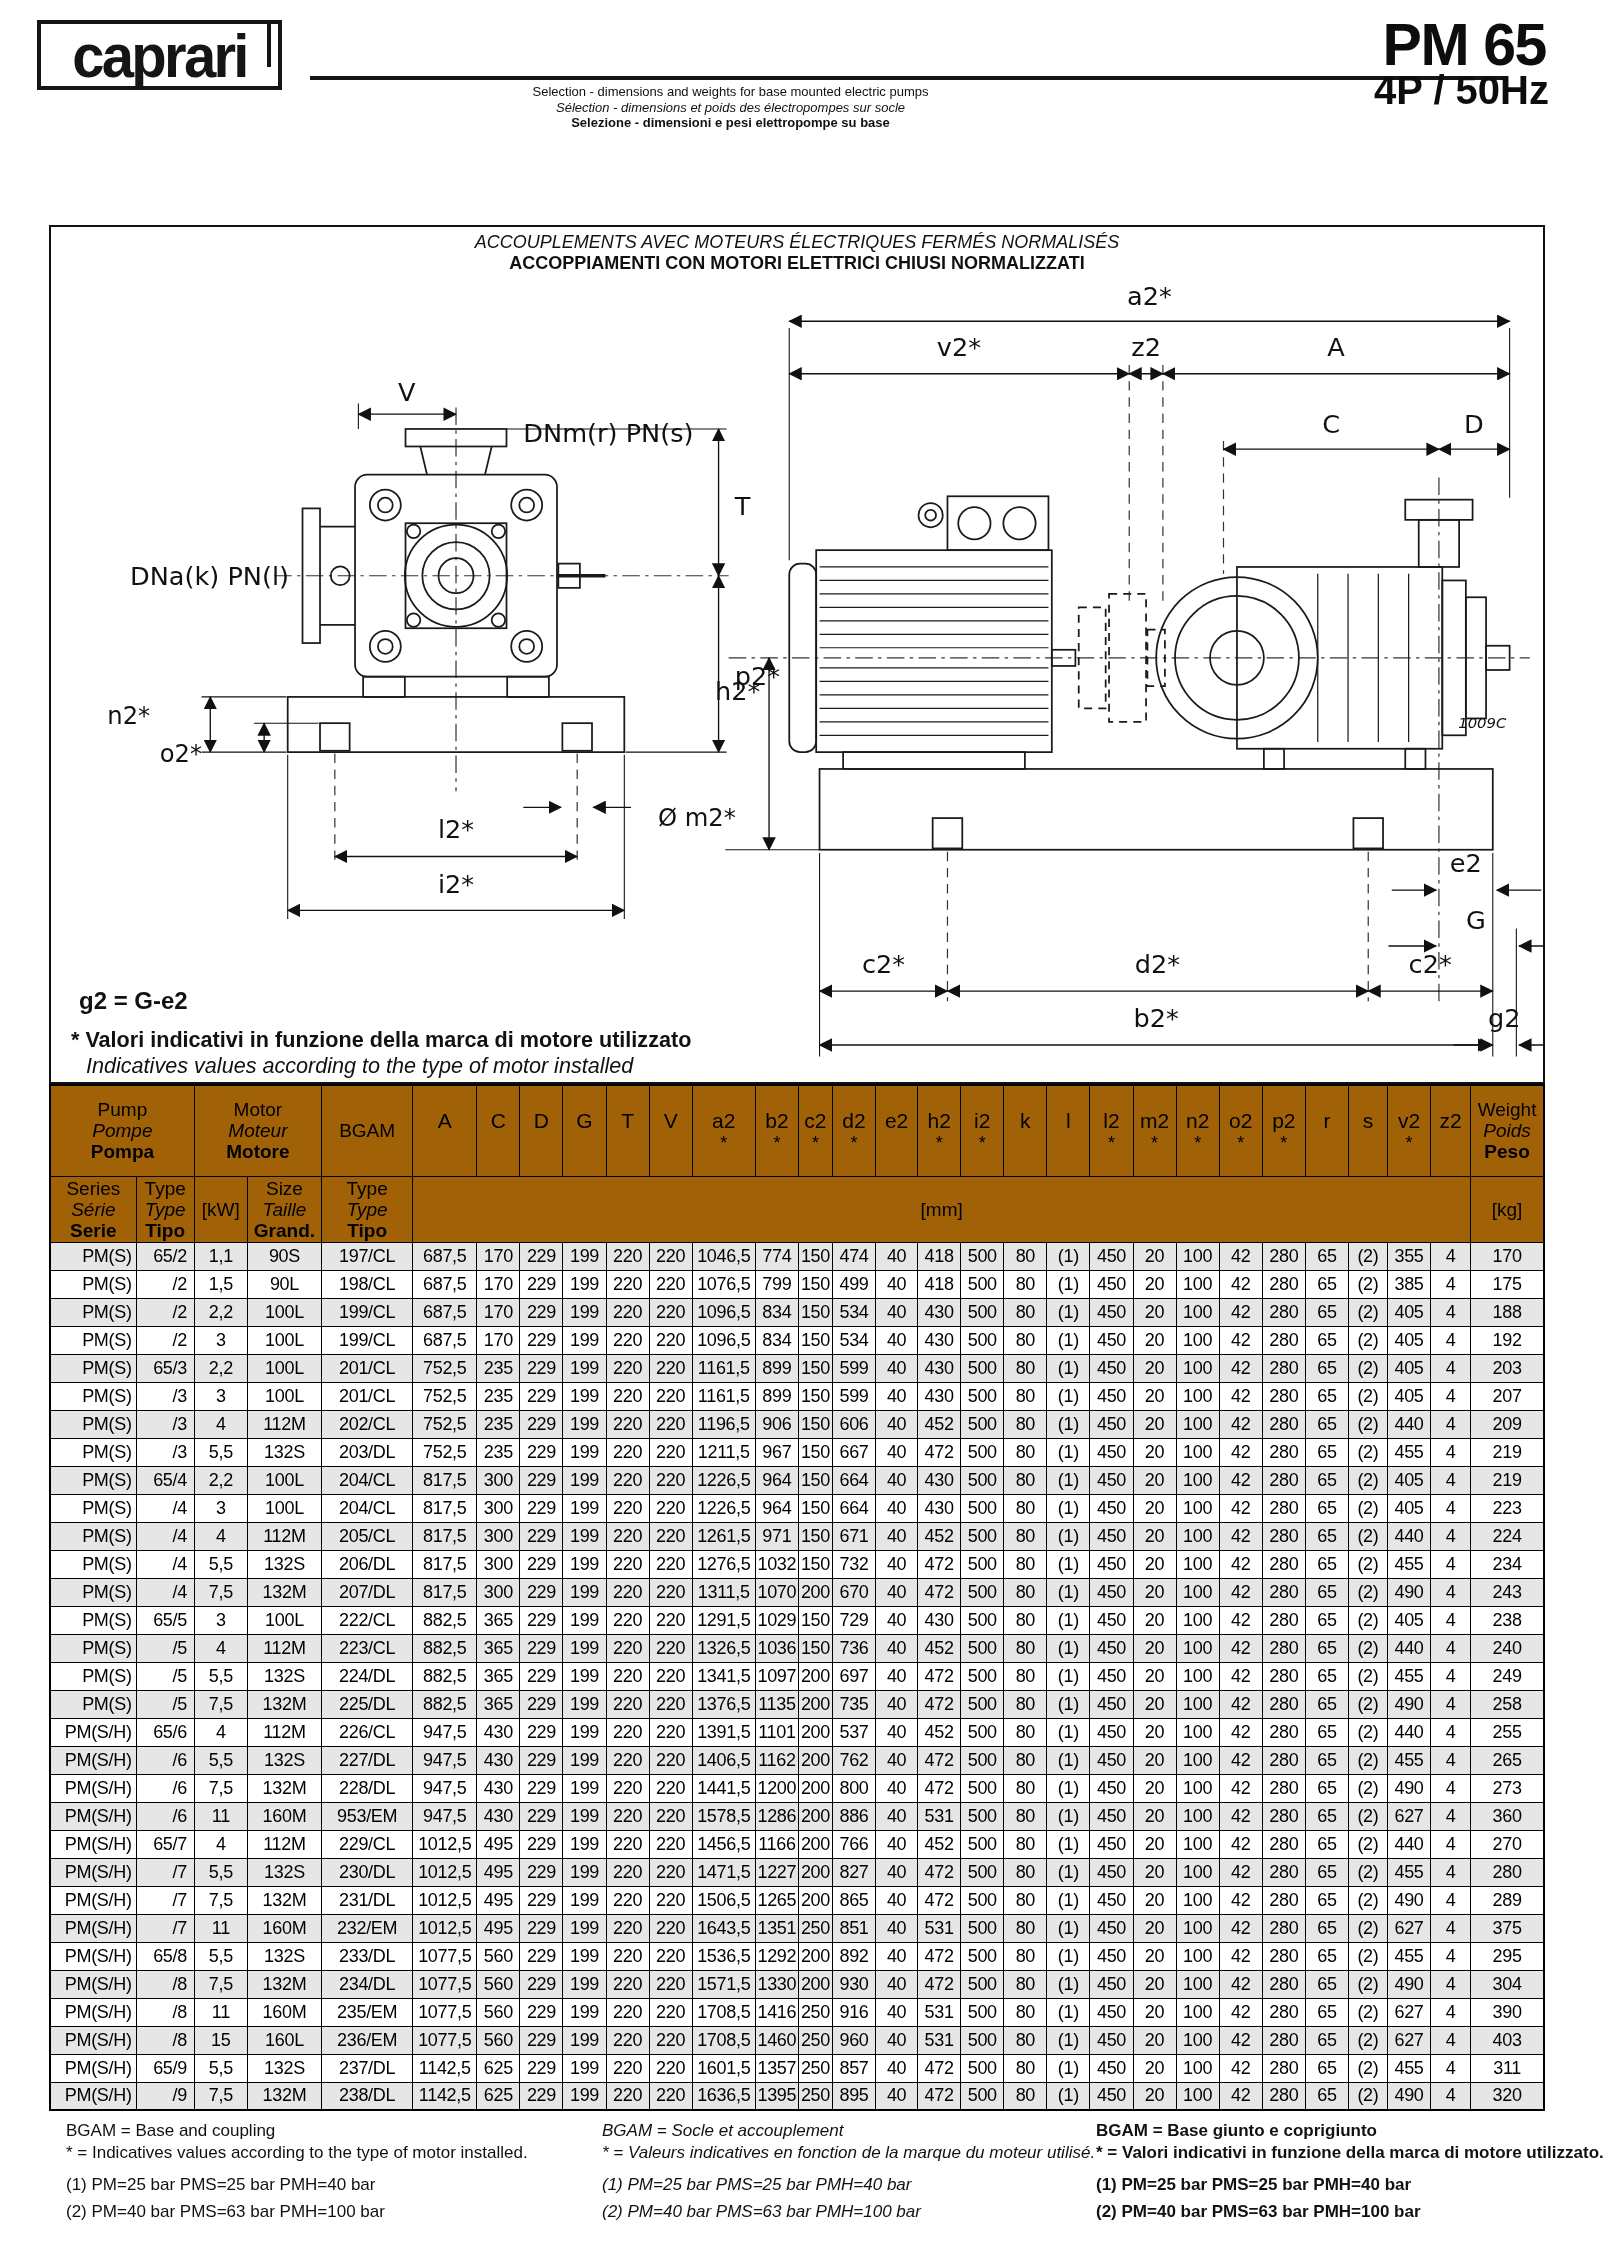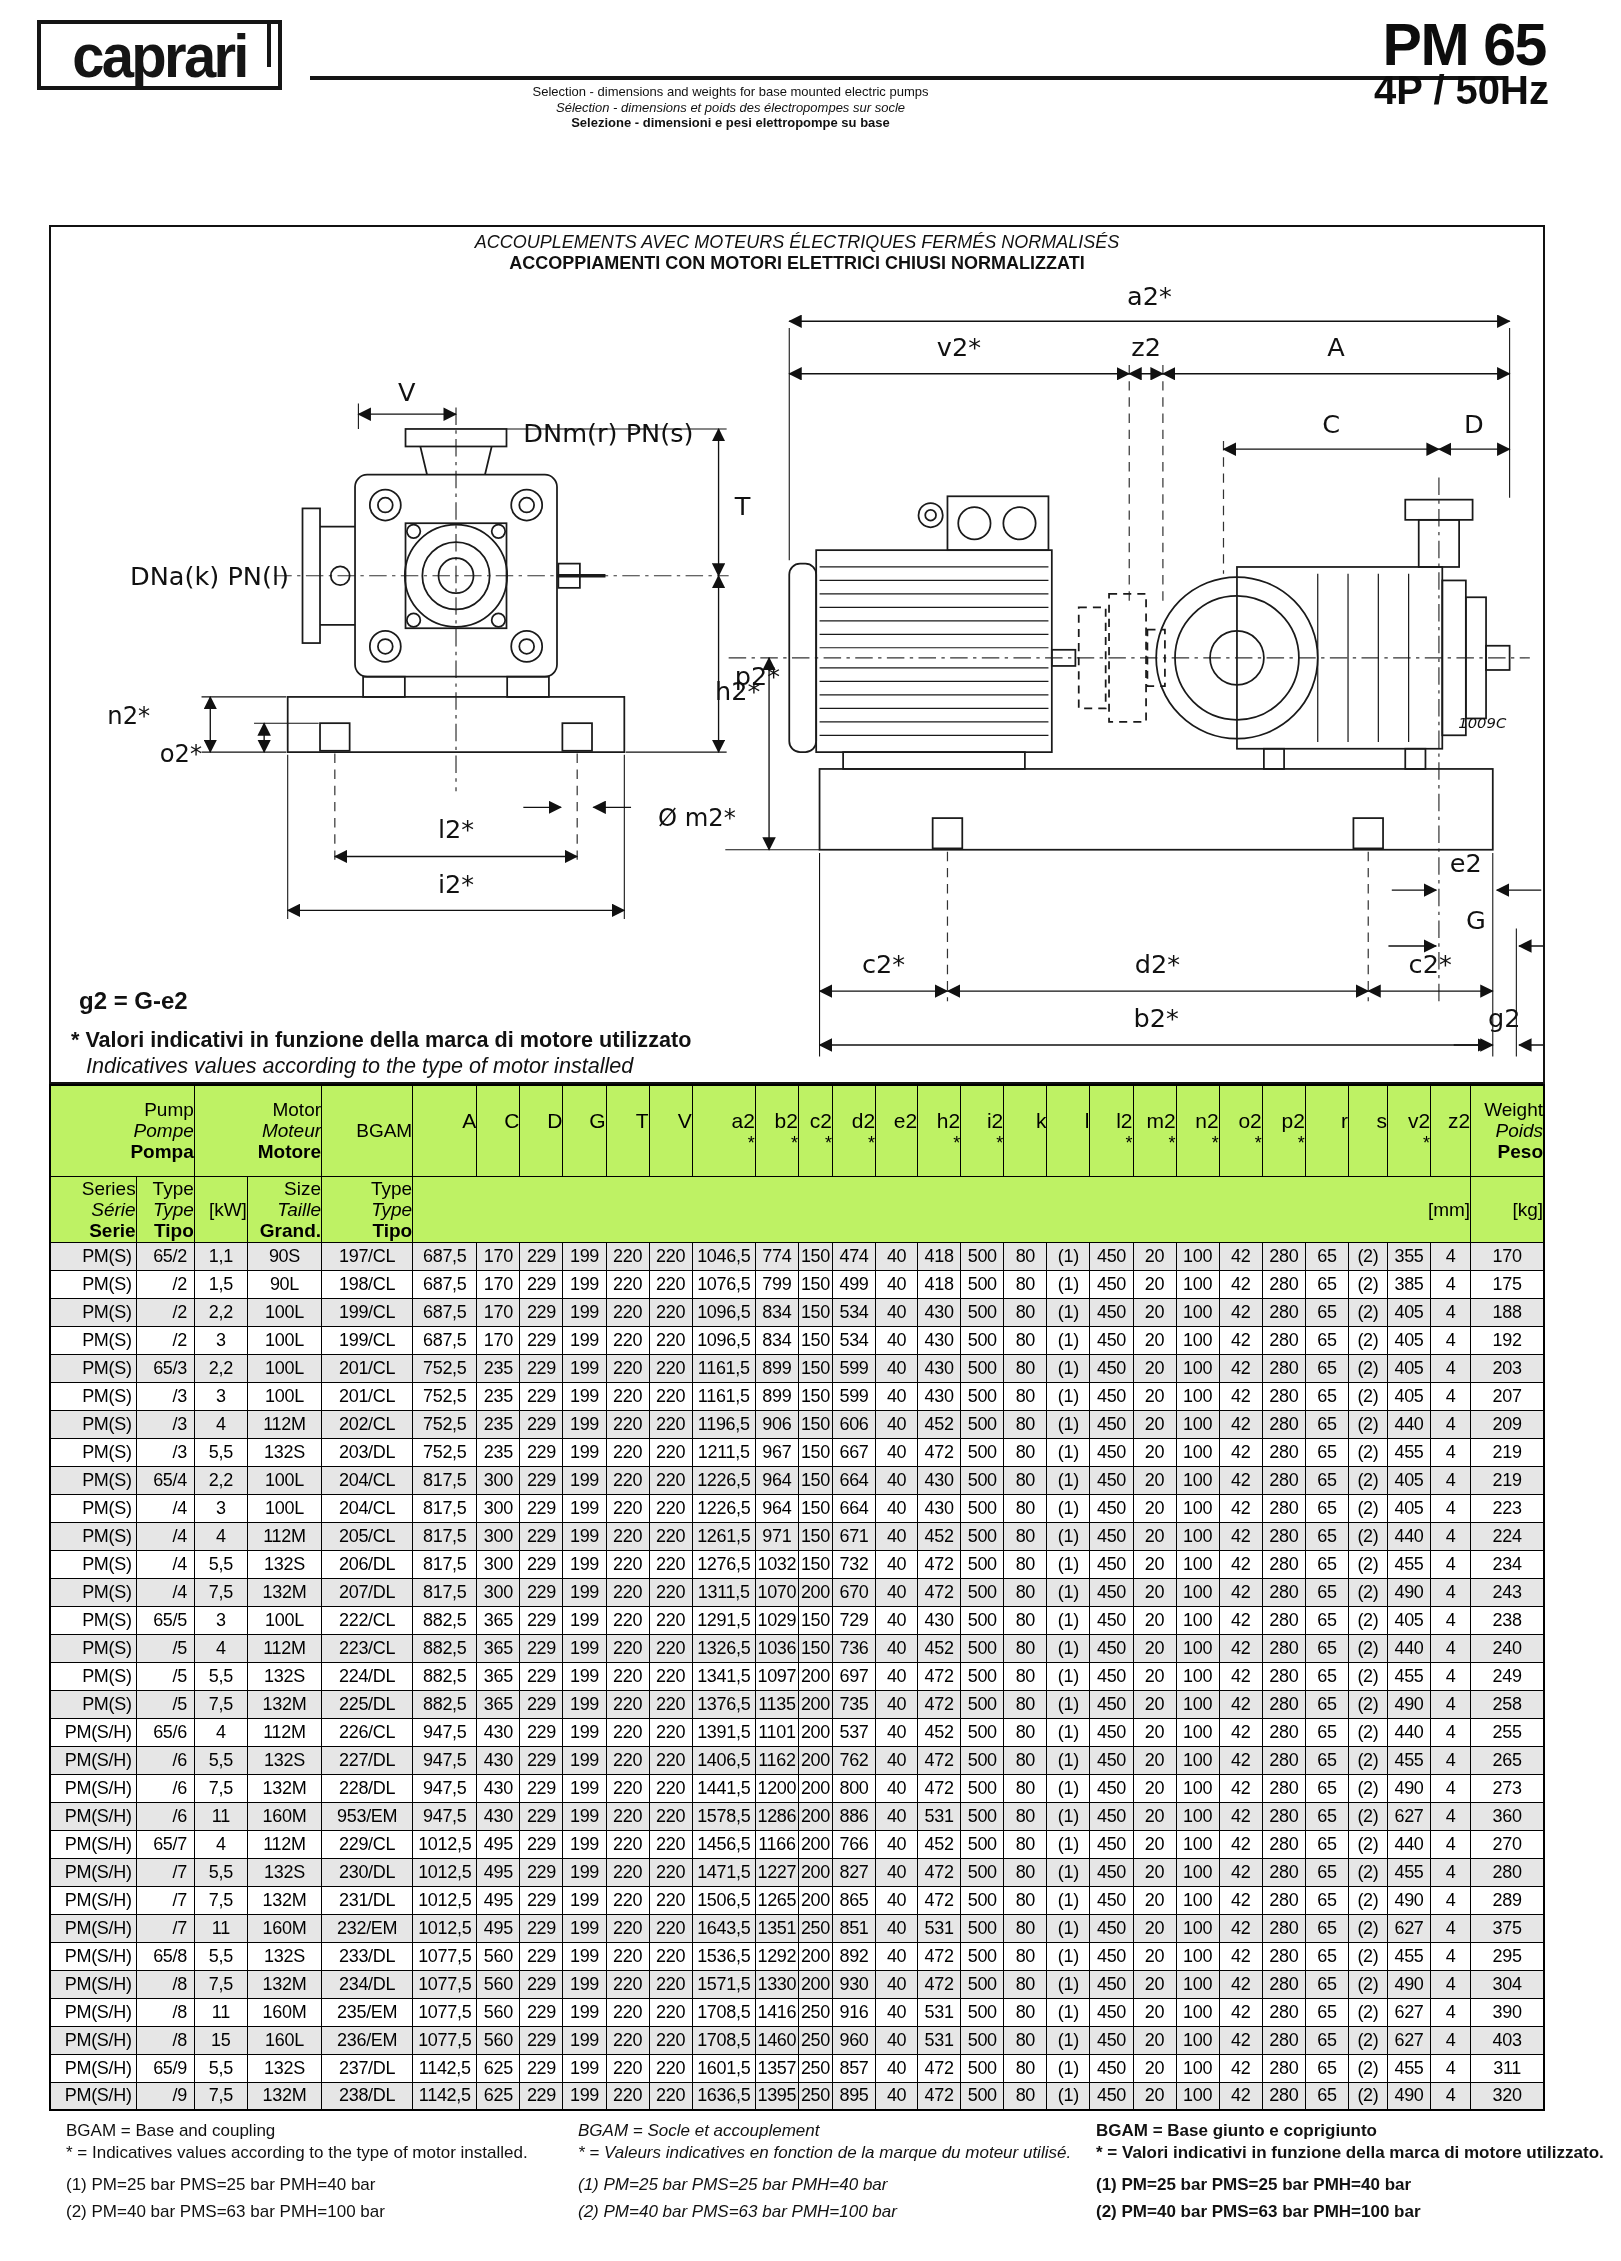--- a/index.html
+++ b/index.html
@@ -34,40 +34,40 @@
   .draw { position:absolute; left:0; top:0; width:100%; height:100%; }
   svg text { font-family:"DejaVu Sans", sans-serif; fill:#111; }
   .gnote { position:absolute; left:28px; top:760px; font-size:24px; font-weight:bold; color:#111; }
   .snote1 { position:absolute; left:20px; top:800px; font-size:21.6px; font-weight:bold; color:#111; }
   .snote2 { position:absolute; left:35px; top:826px; font-size:21.6px; font-style:italic; color:#111; }
 
   
   table.data { position:absolute; left:49px; top:1084px; width:1496px;
                border-collapse:collapse; table-layout:fixed; border:2.7px solid #000; }
   table.data th, table.data td { border:1.4px solid #000; color:#000; }
-  thead th { font-weight:normal; background:#bef264; vertical-align:middle; text-align:right; }
+  thead th { font-weight:normal; background:#a16207; vertical-align:middle; text-align:center; }
   .grp { font-size:19px; line-height:21px; }
   .grp .fr { font-style:italic; } .grp .it { font-weight:bold; }
   .hrow1 th { height:91px; }
   .hrow2 th { height:66px; font-size:19px; line-height:21px; }
   .hrow2 th { border-bottom:4.7px double #000; }
   .dimh div.dl { font-size:21px; }
   .dimh div.ds { font-size:18px; height:19px; }
   .unit { font-size:19px; }
   tbody td { height:28px; font-size:18px; letter-spacing:-0.3px; text-align:center;
              white-space:nowrap; overflow:hidden; }
   tbody tr:nth-child(odd)  { background:#e6e6e6; }
   tbody tr:nth-child(even) { background:#ffffff; }
   tbody td.c0 { text-align:right; padding-right:4px; }
   tbody td.c1 { text-align:right; padding-right:6.8px; }
 
   
   .fncol { position:absolute; top:2120px; width:514px; font-size:17px; line-height:22px; color:#111; }
   .fn-en { left:66px; }
-  .fn-fr { left:578px; font-style:italic; }
+  .fn-fr { left:602px; font-style:italic; }
   .fn-it { left:1096px; font-weight:bold; }
   .fncol .fl3 { margin-top:9.5px; }
   .fncol .fl4 { margin-top:5.4px; }
 </style>
 </head>
 <body>
 
 <div class="page">
 
   <div class="logo">

